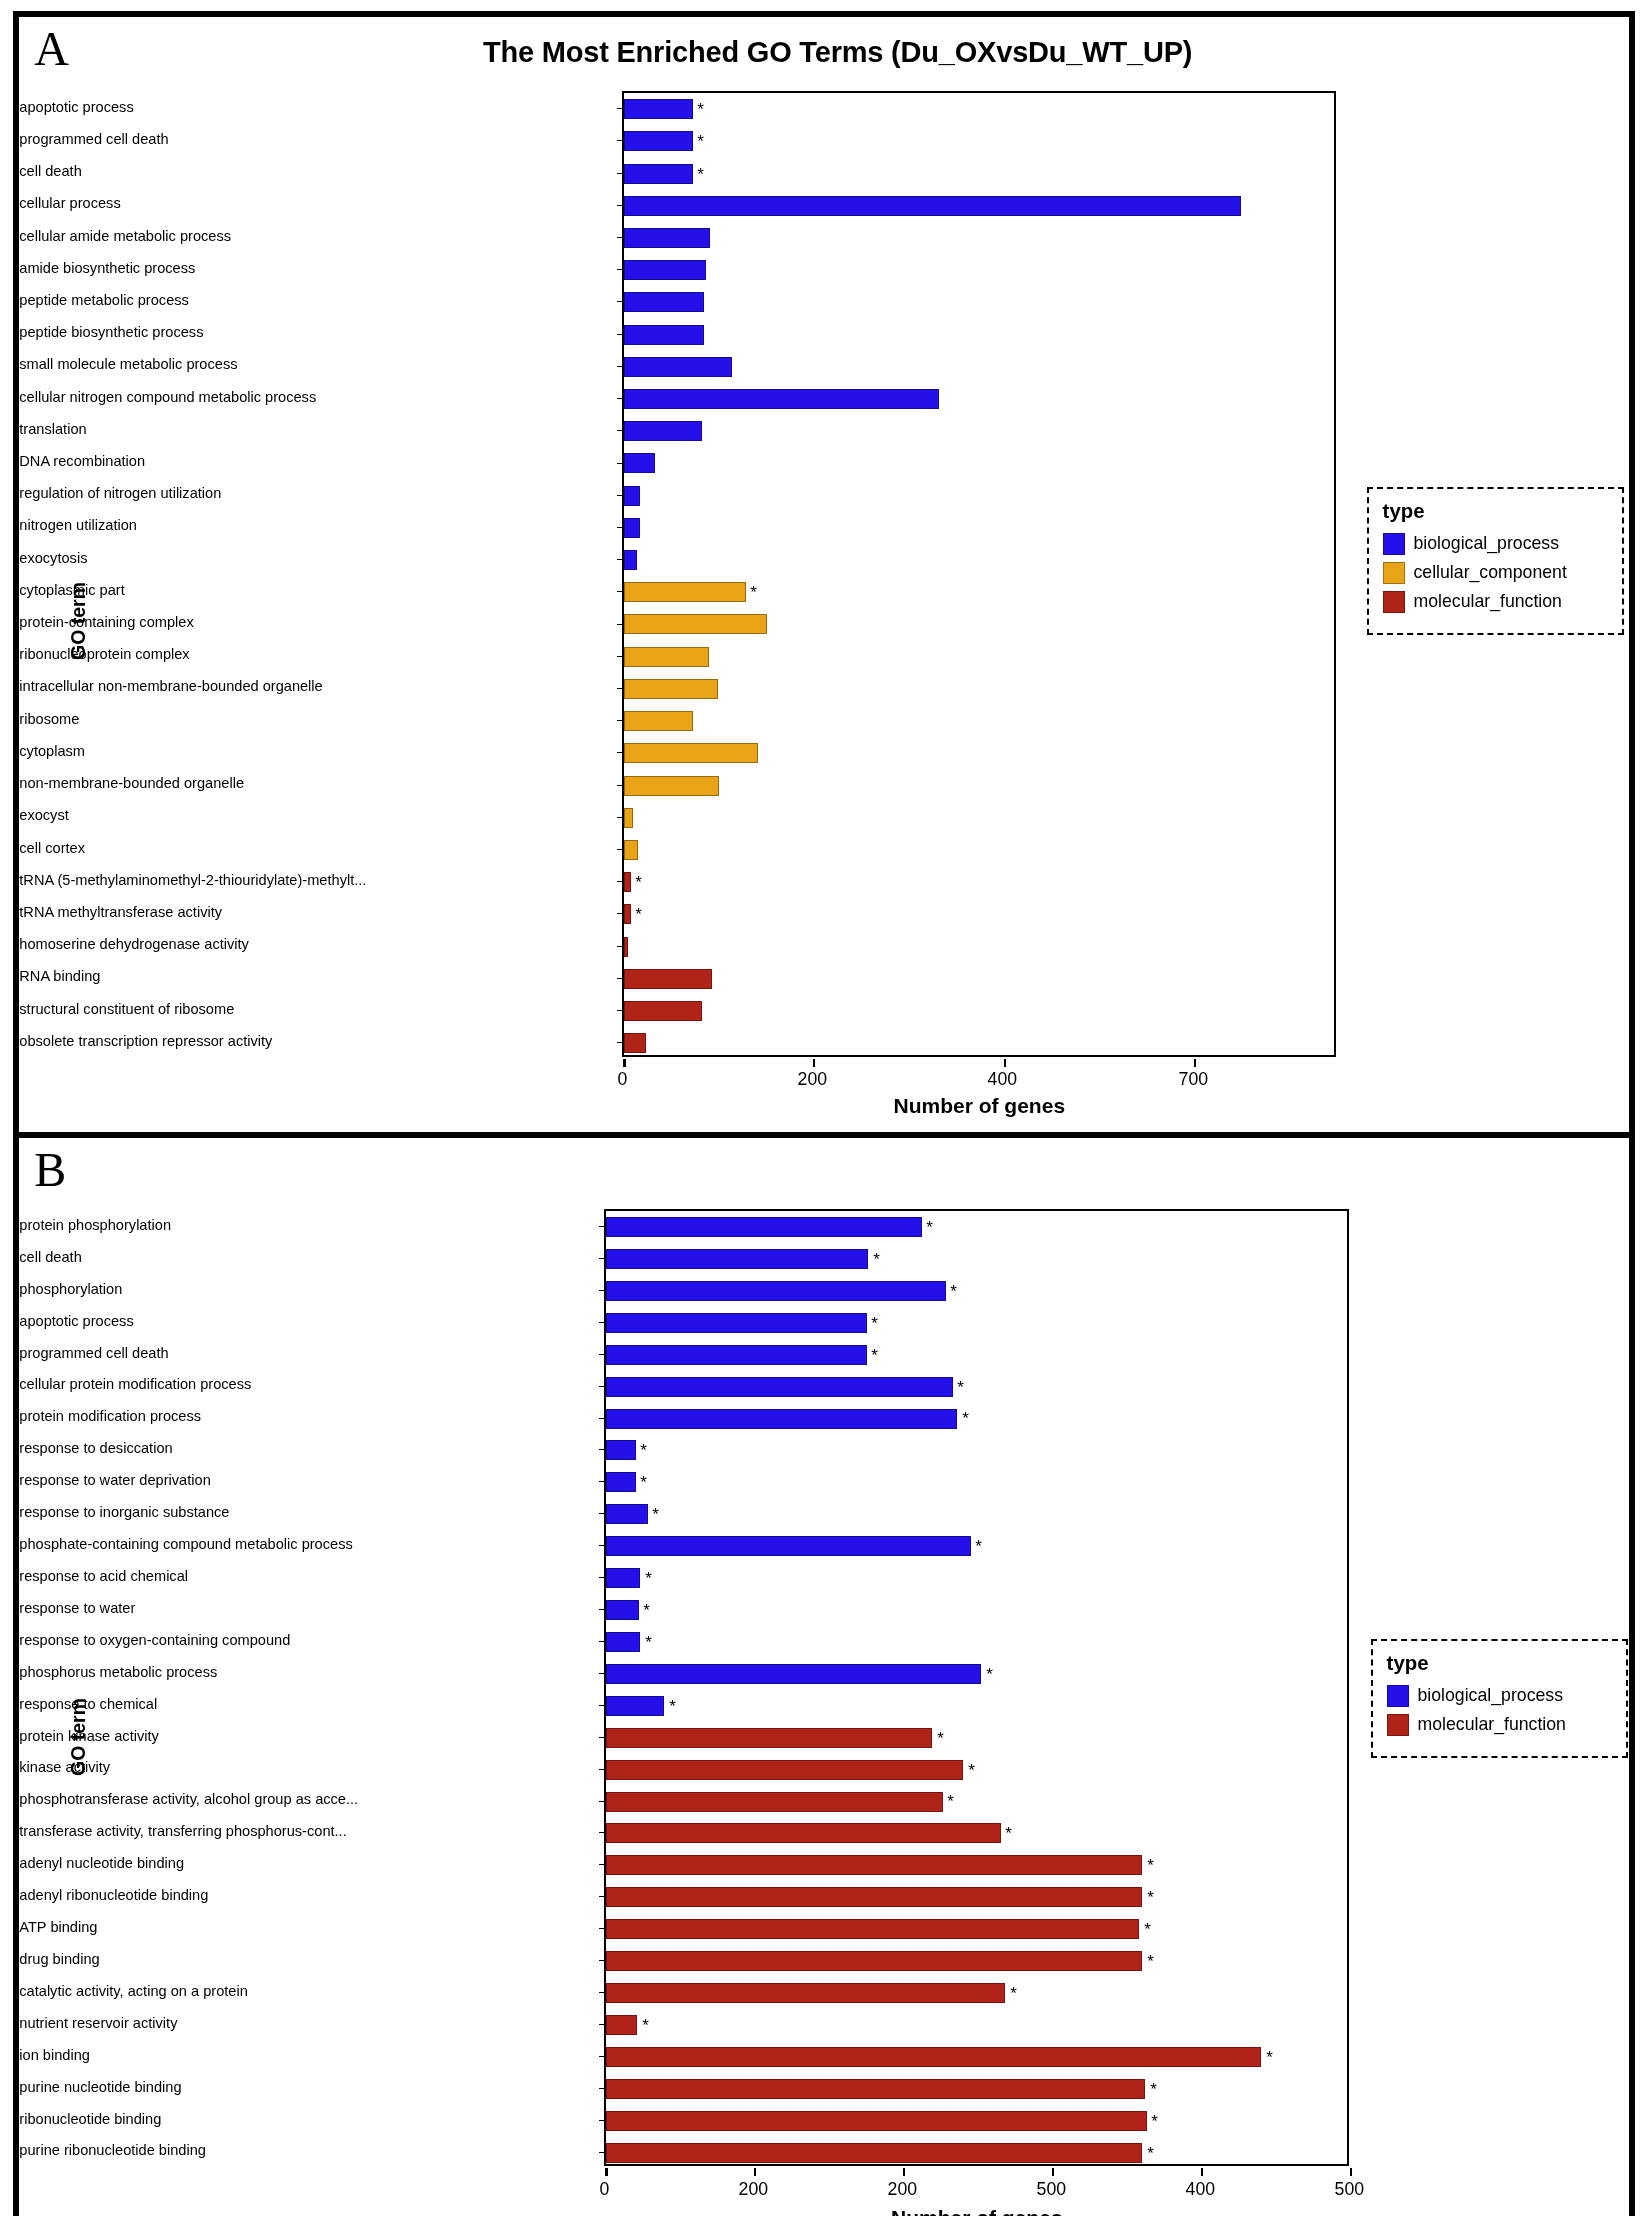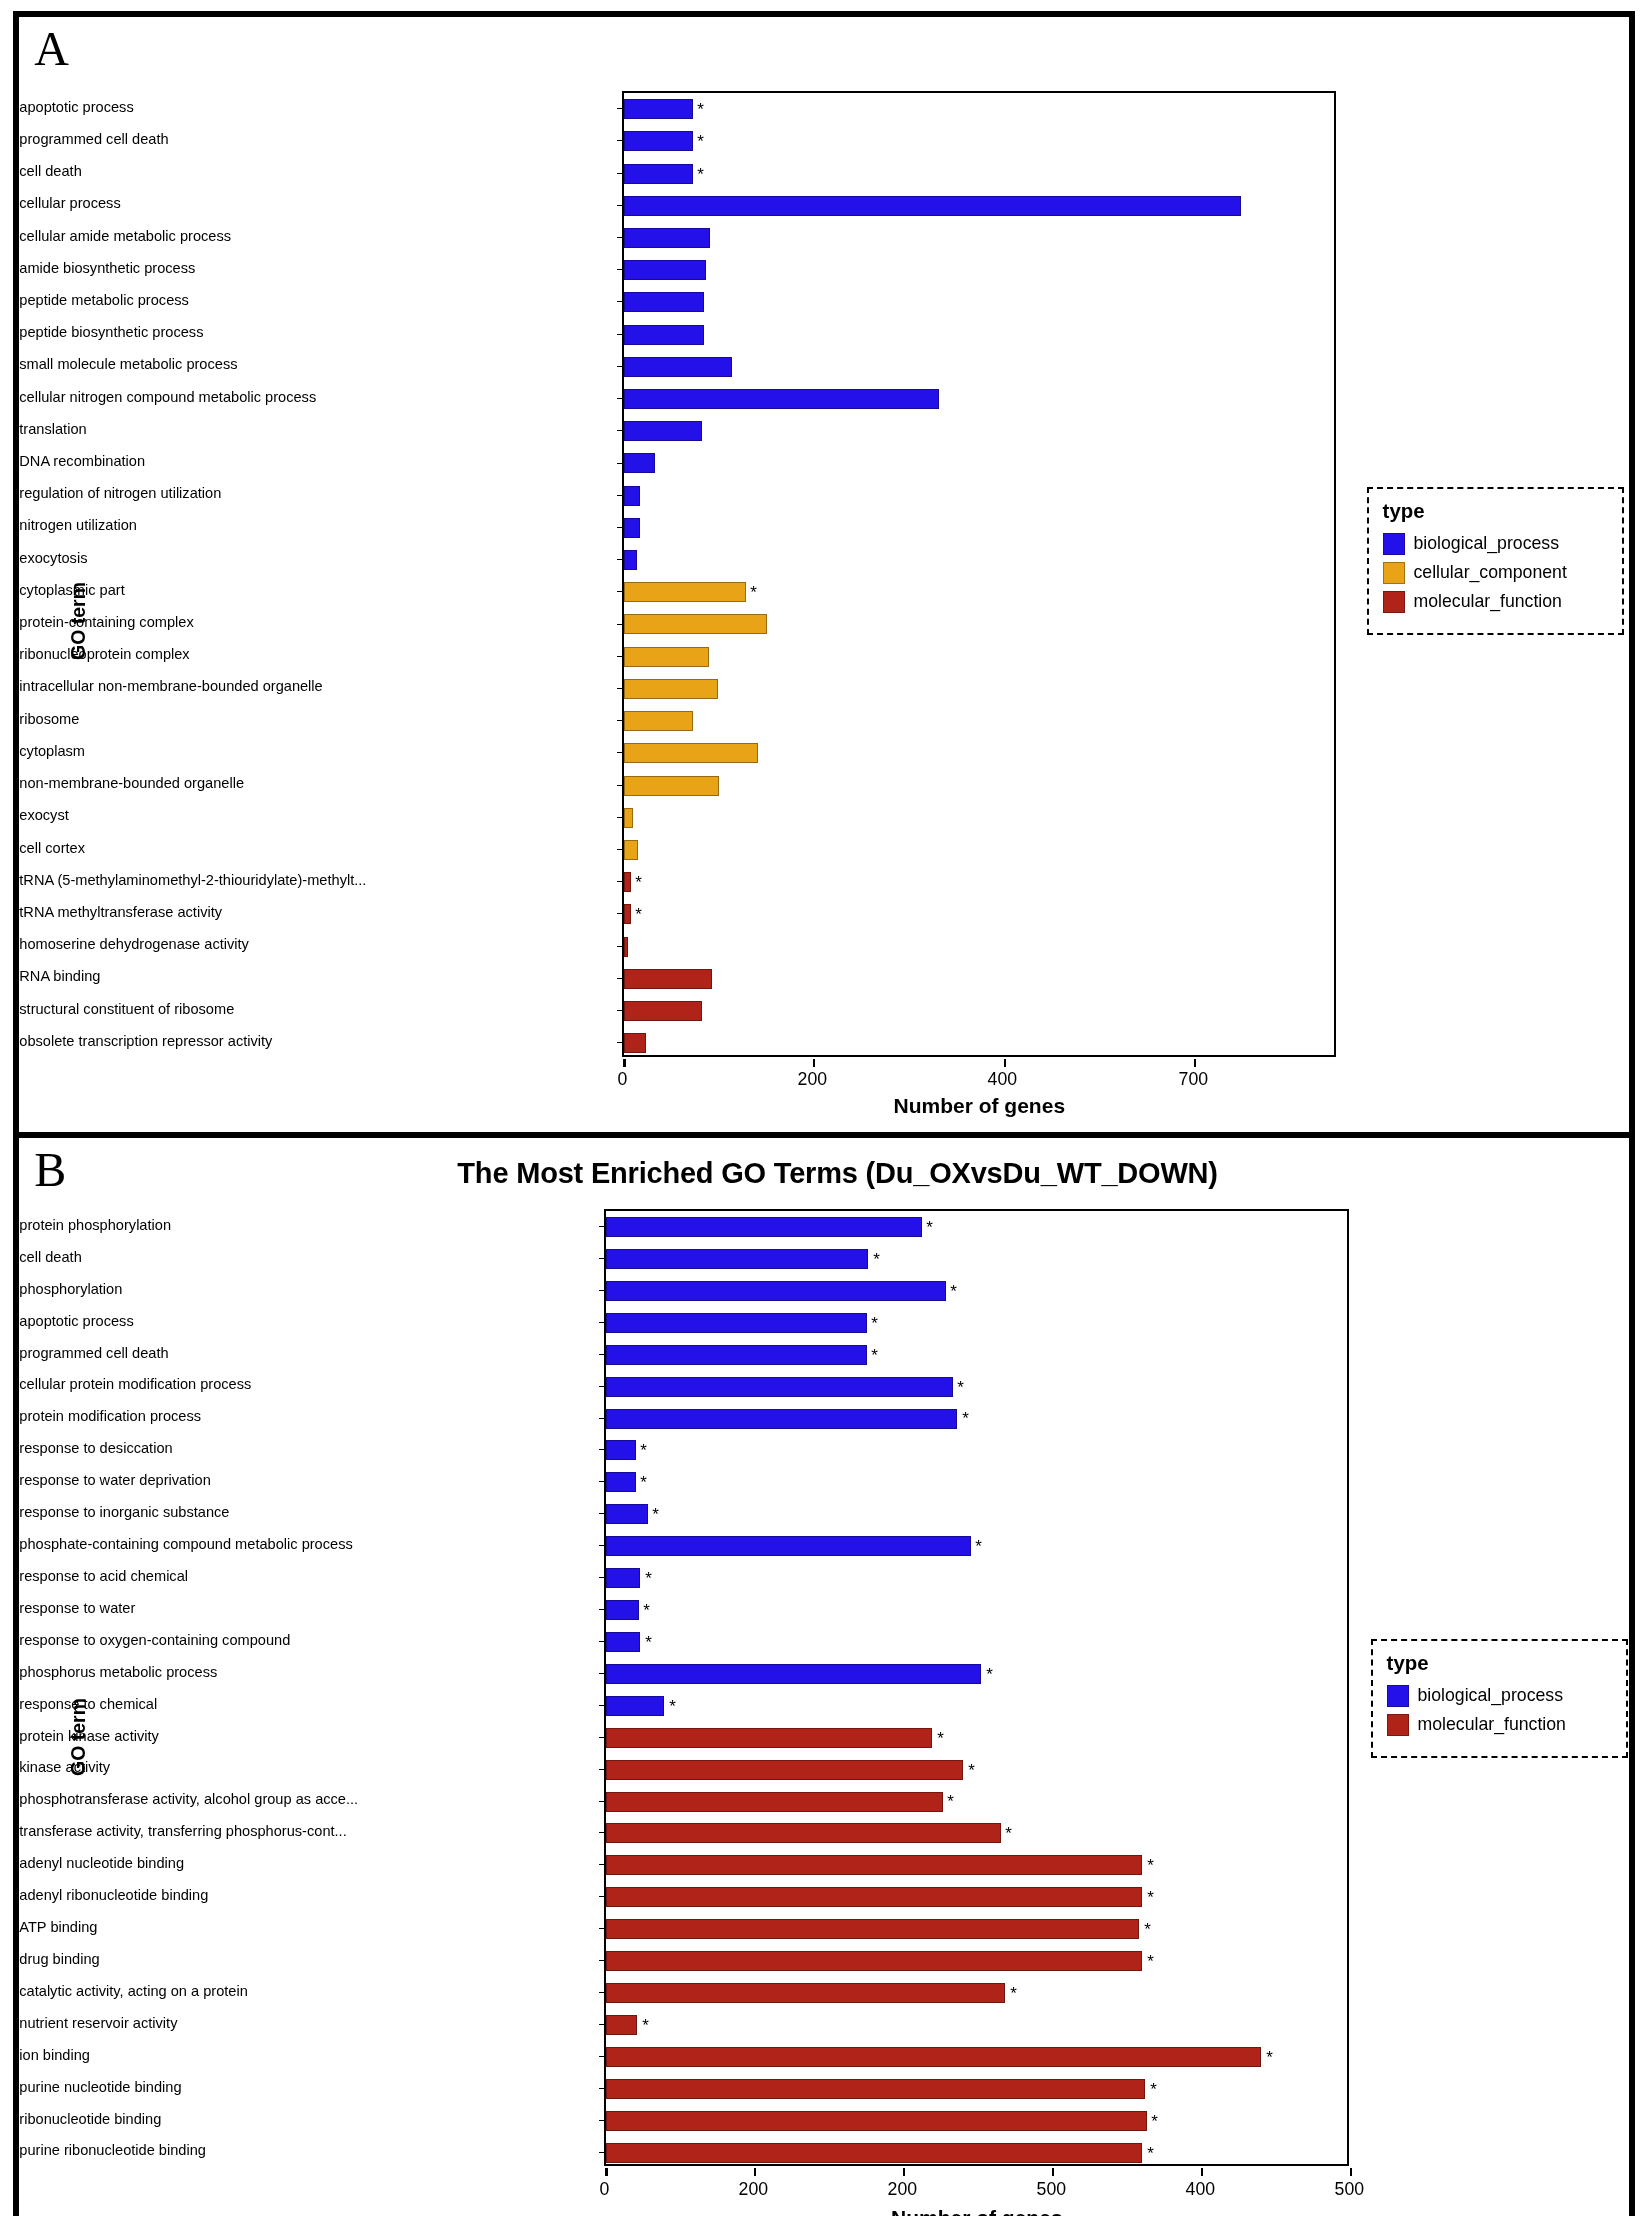--- a/index.html
+++ b/index.html
@@ -138,20 +138,23 @@
     white-space: nowrap;
   }
 </style>
 </head>
 <body>
 
 <div class="outer-frame">
 
   <div class="panel panel-a">
     <div class="panel-letter">A</div>
+    <div class="panel-title">
+      <span class="panel-title-inner">The Most Enriched GO Terms (Du_OXvsDu_WT_UP)</span>
+    </div>
 
     <div class="ylabel" style="left:48px; top:643px;">GO term</div>
 
     <div id="plotA" class="plot-box" style="left:603px; top:74px; width:714px; height:966px;">
         <div class="bar" style="left: 0px; top: 6.1px; width: 69px; height: 20px; background: rgb(36, 16, 232);"></div>
         <div class="star" style="left: 73px; top: 16px;">*</div>
         <div class="ytick-mark" style="left: -7px; top: 15px; width: 7px;"></div>
         <div class="bar" style="left: 0px; top: 38px; width: 69px; height: 20px; background: rgb(36, 16, 232);"></div>
         <div class="star" style="left: 73px; top: 48px;">*</div>
         <div class="ytick-mark" style="left: -7px; top: 47px; width: 7px;"></div>
@@ -276,23 +279,20 @@
           <div class="legend-row">
             <div class="legend-swatch" style="background: rgb(176, 35, 24);"></div>
             <div class="legend-text">molecular_function</div>
           </div>
         </div>
     </div>
   </div>
 
   <div class="panel panel-b">
     <div class="panel-letter">B</div>
-    <div class="panel-title">
-      <span class="panel-title-inner">The Most Enriched GO Terms (Du_OXvsDu_WT_DOWN)</span>
-    </div>
 
     <div class="ylabel" style="left:48px; top:638px;">GO term</div>
 
     <div id="plotB" class="plot-box" style="left:585px; top:71px; width:745px; height:957px;">
         <div class="bar" style="left: 0px; top: 6px; width: 316px; height: 20px; background: rgb(36, 16, 232);"></div>
         <div class="star" style="left: 320px; top: 16px;">*</div>
         <div class="ytick-mark" style="left: -7px; top: 15px; width: 7px;"></div>
         <div class="bar" style="left: 0px; top: 38px; width: 262px; height: 20px; background: rgb(36, 16, 232);"></div>
         <div class="star" style="left: 267px; top: 48px;">*</div>
         <div class="ytick-mark" style="left: -7px; top: 47px; width: 7px;"></div>

